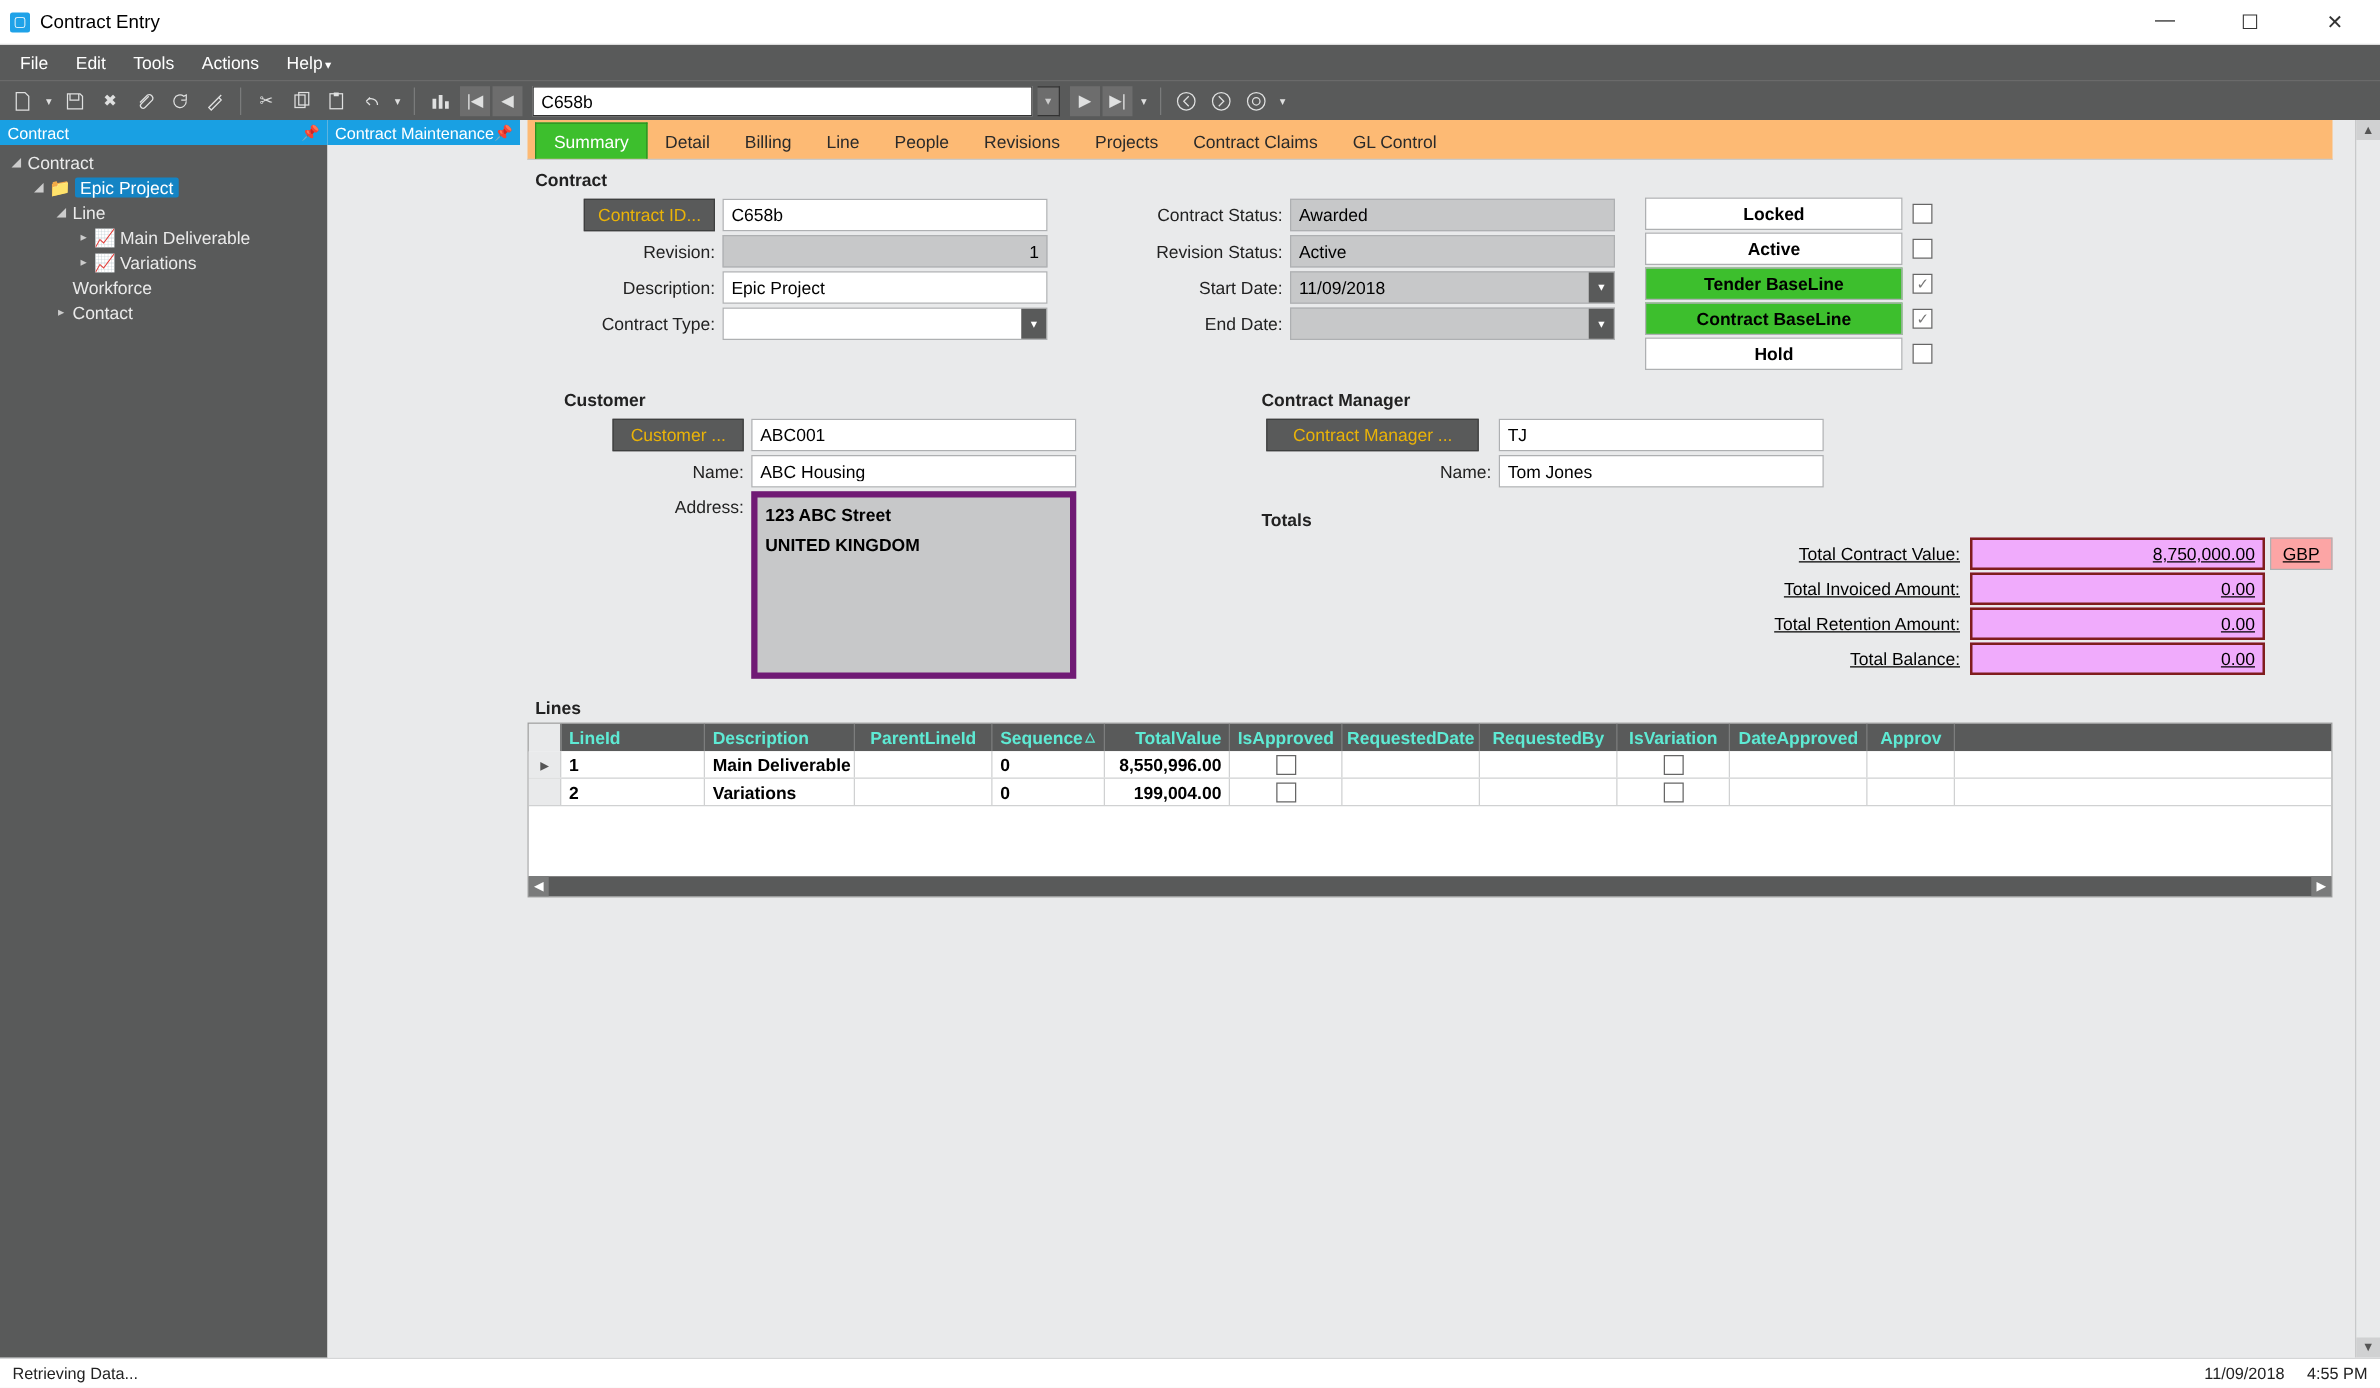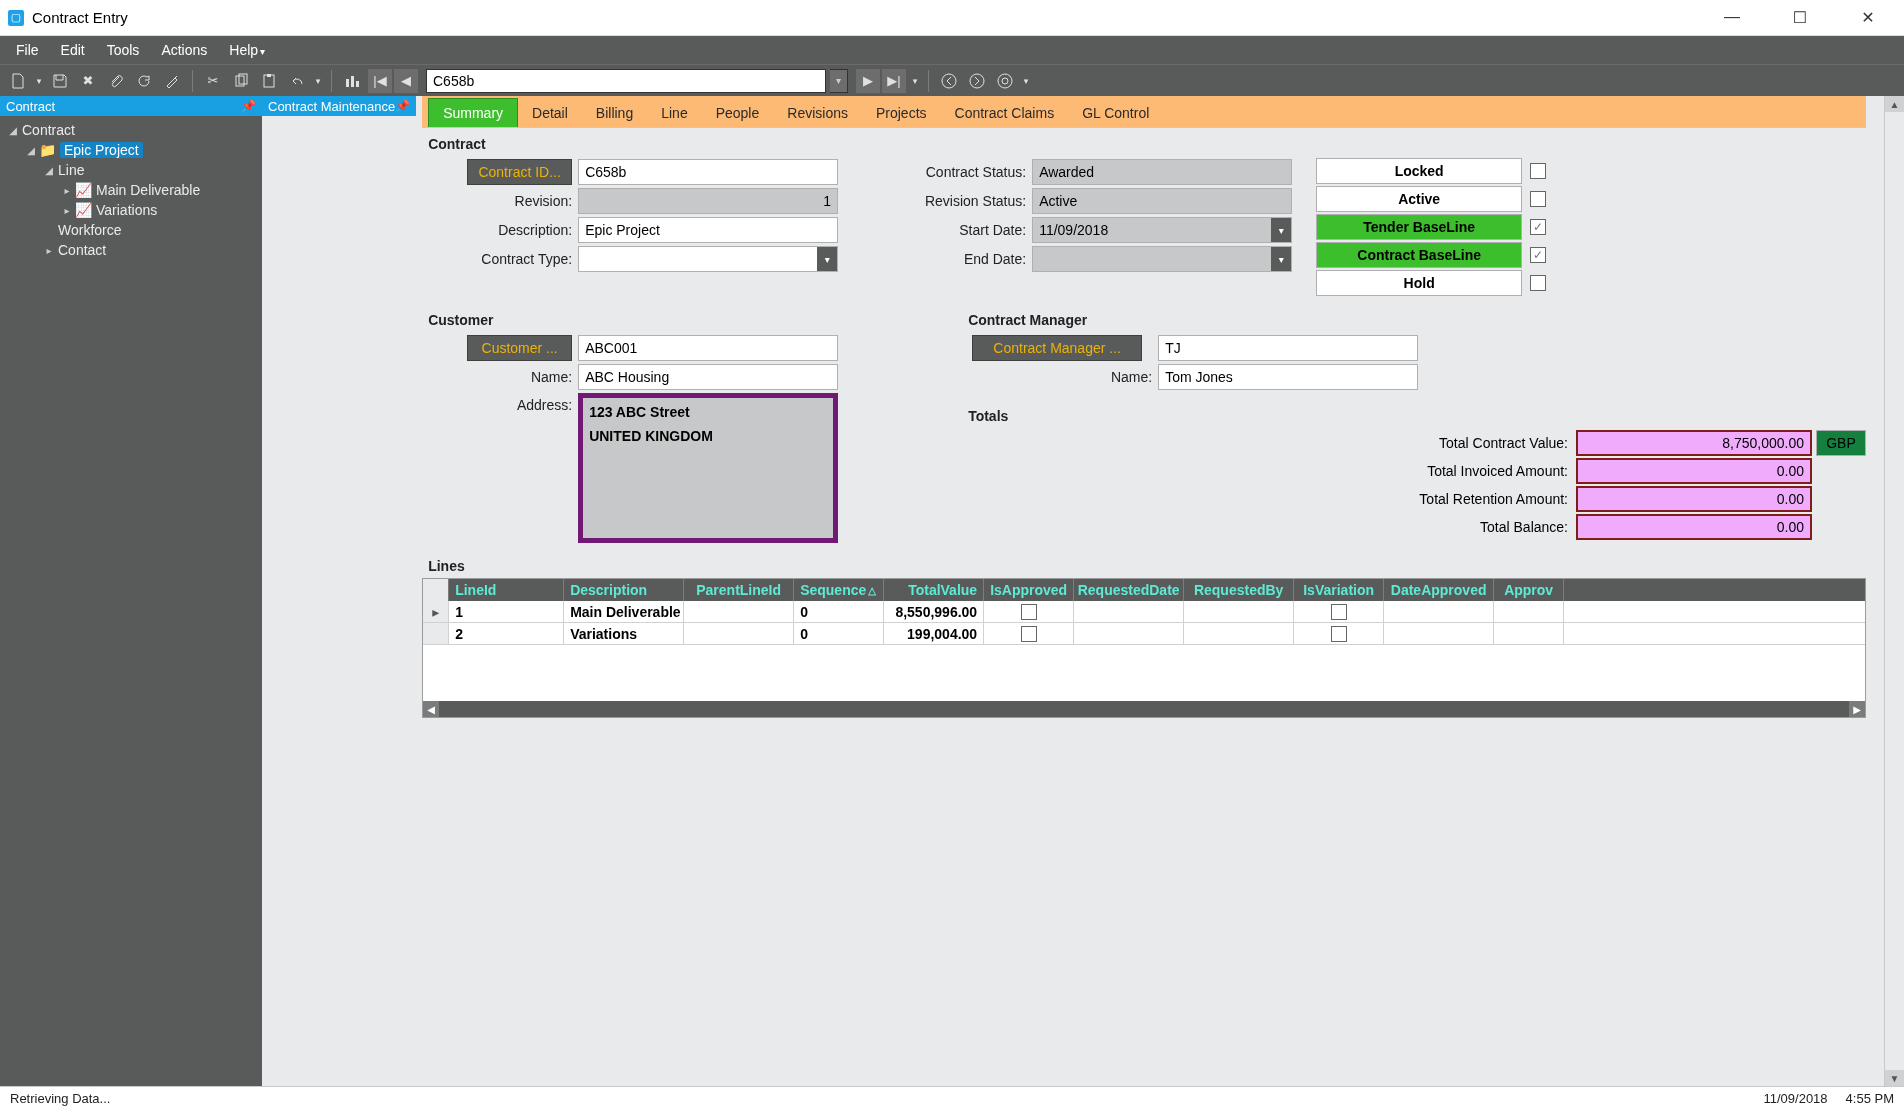--- a/index.html
+++ b/index.html
@@ -67,27 +67,27 @@
 .dropdown-arrow { position:absolute; right:0; top:0; bottom:0; width:20px; background:#595a5a; color:#fff; display:flex;align-items:center;justify-content:center; font-size:10px;}
 .addr-box { height: 150px; background:#c7c8c9; border:5px solid #701a75; padding:6px; font-size:14px;}
 
 .status-col { width: 230px; }
 .status-row { display:flex; align-items:center; gap:8px; margin: 2px 0;}
 .status-label { flex:1; height:26px; border:1px solid #aeb0b2; background:#fff; display:flex;align-items:center;justify-content:center; font-weight:600; font-size:14px;}
 .status-label.green { background:#3dbf2d; color:#000;}
 .check { width:16px;height:16px;border:1px solid #666;background:#fff;}
 .check.checked::after { content:"✓"; font-size:12px; display:block;text-align:center;line-height:14px;color:#777;}
 
-.two-col-group { display:flex; }
+.two-col-group { display:flex; gap:18px;margin-left:23px;}
 .two-col-group .sub { flex:1; background:#e9eaeb;}
 
-.totals-row { display:flex; align-items:center; margin:2px 0;}
+.totals-row { display:flex; align-items:center; margin:2px 0;text-decoration:underline;}
 .totals-row label { flex:1; text-align:right; font-size:14px; padding-right:8px;}
 .totals-row .val { width: 236px; height:26px; background:#f0abfc; border:2px solid #7f1d1d; text-align:right; padding:0 6px; display:flex;align-items:center;justify-content:flex-end;font-size:14px;}
-.currency { width:50px;height:26px;background:#15803d;border:1px solid #aeb0b2;margin-left:4px;display:flex;align-items:center;justify-content:center;font-size:14px;}
+.currency { width:50px;height:26px;background:#fca5a5;border:1px solid #aeb0b2;margin-left:4px;display:flex;align-items:center;justify-content:center;font-size:14px;}
 
 
 .grid { border:1px solid #9a9b9c; background:#fff; }
 .grid-head { display:flex; background:#595a5a; color:#5eead4; font-size:14px; font-weight:600;}
 .grid-head .gh, .grid-row .gc { border-right:1px solid #7c7d7d; padding:3px 4px; overflow:hidden;white-space:nowrap;text-overflow:ellipsis; display:flex;align-items:center;justify-content:center;}
 .grid-row { display:flex; border-bottom:1px solid #d0d1d2; font-size:14px; height:22px;}
 .grid-row .gc { border-right:1px solid #d0d1d2;}
 .grid-body { height: 100px; background:#fff; overflow:auto;}
 .gh.sel,.gc.sel{width:26px;background:#e9eaeb;}
 .gc.sel{color:#555;}

